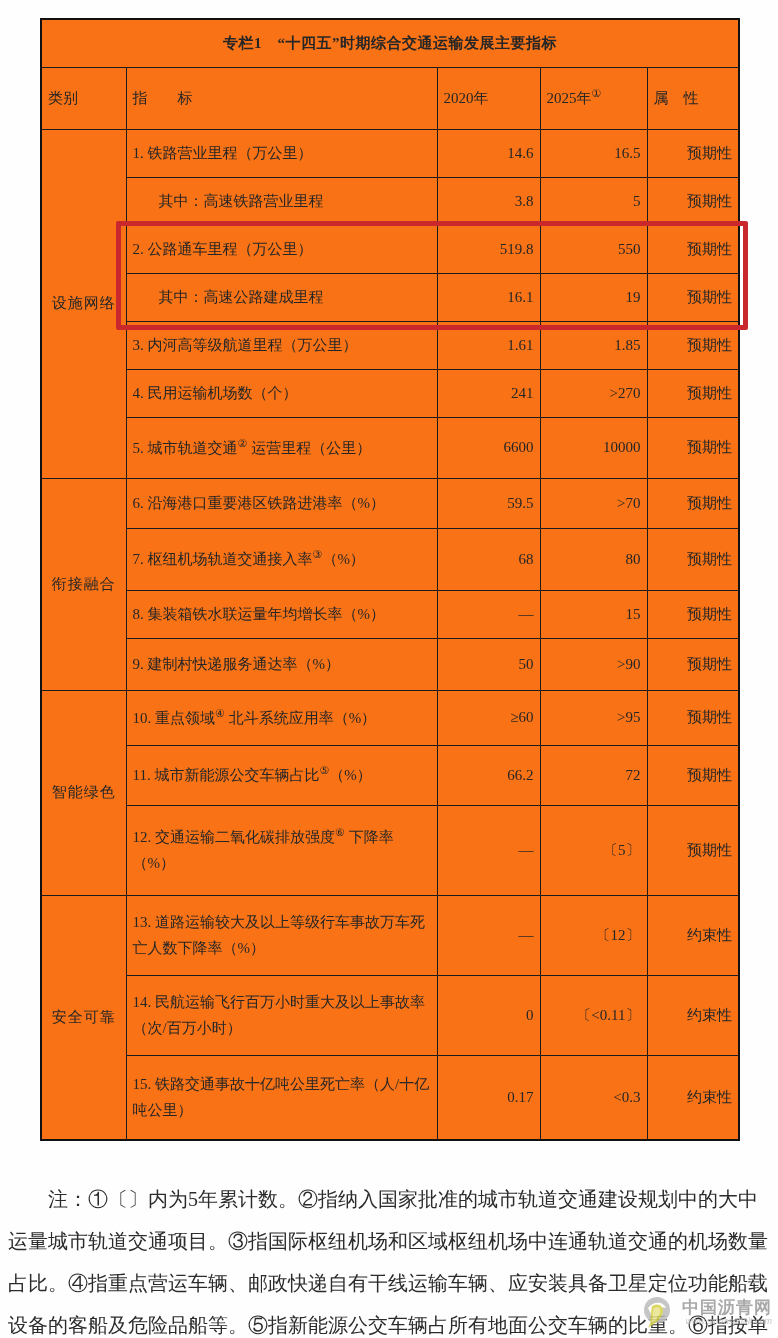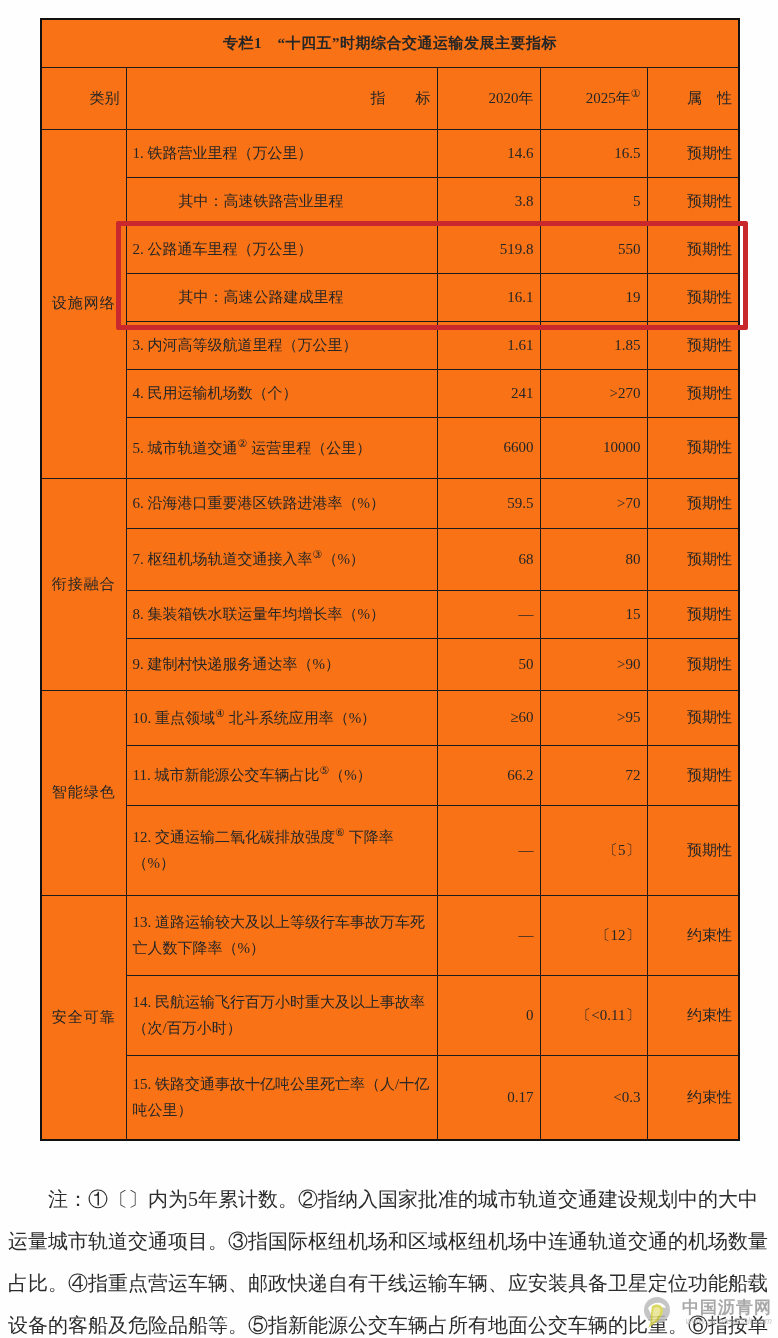--- a/index.html
+++ b/index.html
@@ -4,24 +4,24 @@
 <style>
   html,body{margin:0;padding:0;background:#ffffff;}
   .page{position:relative;width:778px;height:1338px;background:#fefefe;overflow:hidden;
         font-family:"Liberation Serif","DejaVu Serif",serif;color:#1f1f1f;}
   table.main{position:absolute;left:40px;top:18px;width:698px;border-collapse:collapse;
         table-layout:fixed;background:#f97316;}
   table.main td{border:1px solid #1c1c1c;padding:2px 6px;font-size:15px;color:#262626;
         vertical-align:middle;}
   table.main{border:2px solid #111;}
   td.title{font-weight:bold;font-size:17px;text-align:center;letter-spacing:.5px;color:#111;}
-  td.hdr{text-align:right;font-size:16px;color:#222;}
+  td.hdr{text-align:left;font-size:16px;color:#222;}
   td.cat{text-align:center;font-size:16px;letter-spacing:1px;}
   td.ind{text-align:left;padding-left:14px;line-height:26px;margin-top:48px;}
-  td.ind.sub{padding-left:52px;}
+  td.ind.sub{padding-left:32px;}
   td.val,td.attr{text-align:right;}
   sup{font-size:11px;line-height:0;}
   .hl-box{position:absolute;left:116px;top:221px;width:622px;height:99px;
         border:5px solid #c9282d;border-radius:2px;pointer-events:none;z-index:5;}
   .note{position:absolute;left:8px;top:1158px;width:762px;font-size:20px;line-height:42px;
         text-indent:2em;color:#2b2b2b;font-family:"Liberation Serif","DejaVu Serif",serif;}
   .wm{position:absolute;right:6px;bottom:6px;display:flex;align-items:center;gap:6px;opacity:.85;}
   .wm-text{display:flex;flex-direction:column;line-height:1.05;align-items:flex-end;}
   .wm-name{font-size:17px;color:#9a9a9a;font-family:"Liberation Sans","DejaVu Sans",sans-serif;
         font-weight:bold;letter-spacing:1px;}

